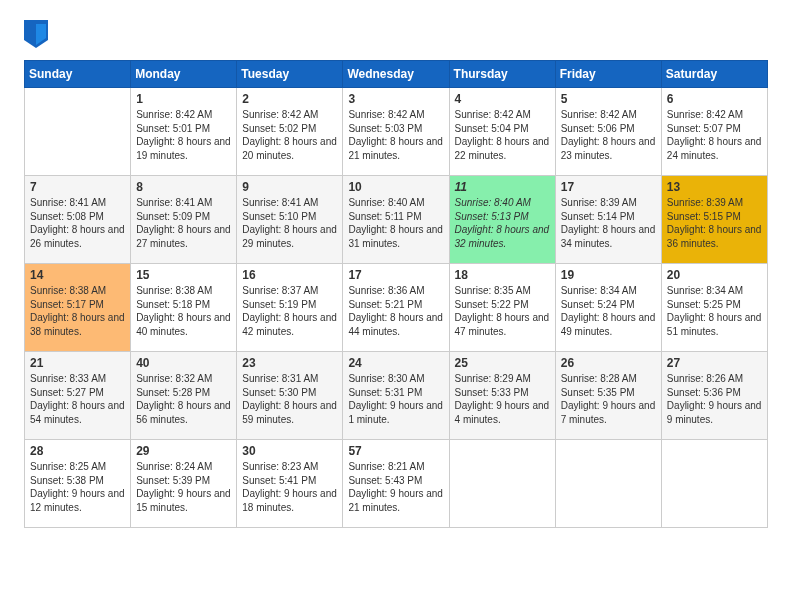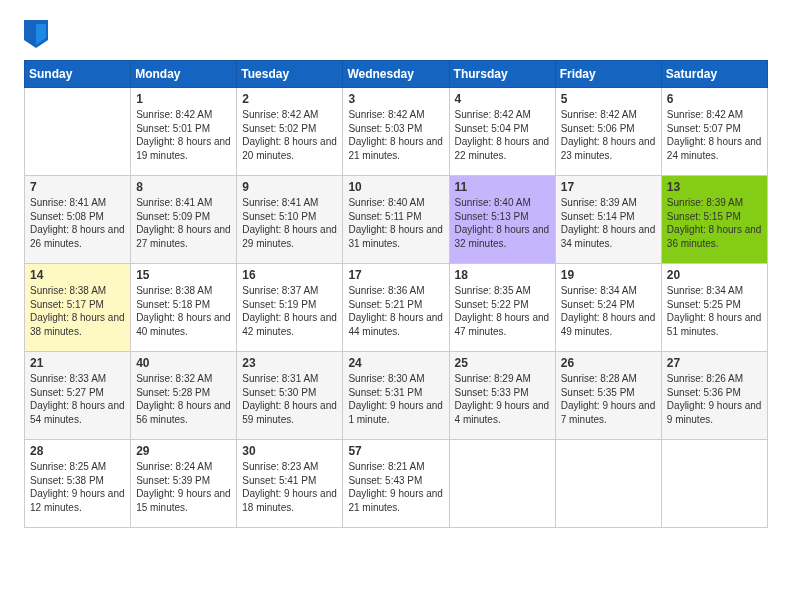--- a/index.html
+++ b/index.html
@@ -167,35 +167,35 @@
             <div class="cell-content">Sunrise: 8:41 AM<br>Sunset: 5:09 PM<br>Daylight: 8 hours and 27 minutes.</div>
           </td>
           <td style="background: rgb(245, 245, 245);">
             <span class="day-number">9</span>
             <div class="cell-content">Sunrise: 8:41 AM<br>Sunset: 5:10 PM<br>Daylight: 8 hours and 29 minutes.</div>
           </td>
           <td style="background: rgb(245, 245, 245);">
             <span class="day-number">10</span>
             <div class="cell-content">Sunrise: 8:40 AM<br>Sunset: 5:11 PM<br>Daylight: 8 hours and 31 minutes.</div>
           </td>
-          <td style="background: #c4b5fd;">
+          <td style="background: #86efac; font-style: italic;">
             <span class="day-number">11</span>
             <div class="cell-content">Sunrise: 8:40 AM<br>Sunset: 5:13 PM<br>Daylight: 8 hours and 32 minutes.</div>
           </td>
           <td style="background: rgb(245, 245, 245);">
             <span class="day-number">17</span>
             <div class="cell-content">Sunrise: 8:39 AM<br>Sunset: 5:14 PM<br>Daylight: 8 hours and 34 minutes.</div>
           </td>
-          <td style="background: #84cc16; margin-top: 18px;">
+          <td style="background: #eab308; margin-top: 18px;">
             <span class="day-number">13</span>
             <div class="cell-content">Sunrise: 8:39 AM<br>Sunset: 5:15 PM<br>Daylight: 8 hours and 36 minutes.</div>
           </td>
         </tr>
         <tr>
-          <td style="background: #fef9c3; margin-left: 32px;">
+          <td style="background: #fdba74; margin-left: 32px;">
             <span class="day-number">14</span>
             <div class="cell-content">Sunrise: 8:38 AM<br>Sunset: 5:17 PM<br>Daylight: 8 hours and 38 minutes.</div>
           </td>
           <td style="background: rgb(255, 255, 255);">
             <span class="day-number">15</span>
             <div class="cell-content">Sunrise: 8:38 AM<br>Sunset: 5:18 PM<br>Daylight: 8 hours and 40 minutes.</div>
           </td>
           <td style="background: rgb(255, 255, 255);">
             <span class="day-number">16</span>
             <div class="cell-content">Sunrise: 8:37 AM<br>Sunset: 5:19 PM<br>Daylight: 8 hours and 42 minutes.</div>

